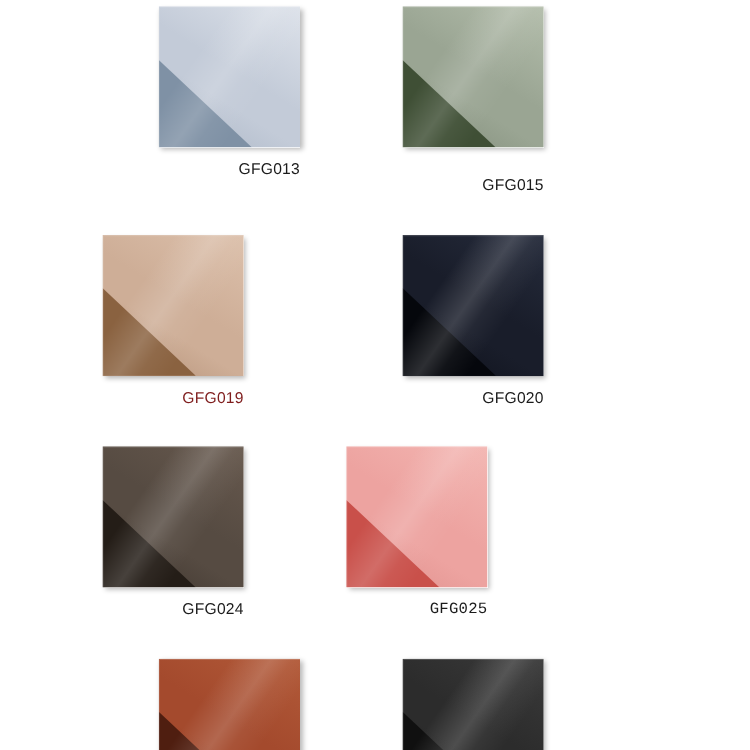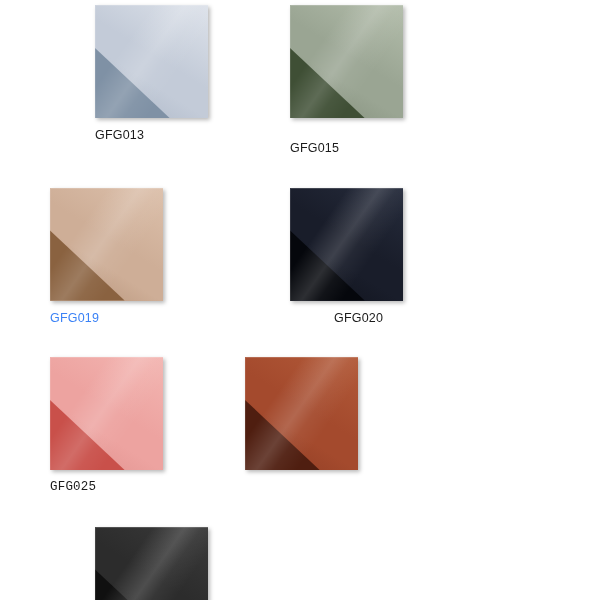--- a/index.html
+++ b/index.html
@@ -26,21 +26,21 @@
     flex-wrap: wrap;
     align-content: flex-start;
   }
 
   .swatch-cell {
     width: 145px;
     margin-left: 50px;
     margin-bottom: 33px;
     display: flex;
     flex-direction: column;
-    align-items: flex-start;
+    align-items: flex-end;
   }
 
   
   .swatch-cell:nth-child(3n+1) { margin-left: 95px; }
 
   .swatch-chip {
     position: relative;
     width: 113px;
     height: 113px;
     overflow: hidden;
@@ -110,30 +110,39 @@
       </div>
       <div class="swatch-label" style="color: rgb(27, 27, 27); margin-top: 24px;">GFG015</div>
     </div>
     <div class="swatch-cell">
       <div class="swatch-chip">
         <div class="chip-base" style="background: linear-gradient(212deg, rgb(220, 192, 171) 0%, rgb(206, 174, 151) 46%, rgb(206, 174, 151) 62%, rgb(176, 141, 115) 100%);"></div>
         <div class="chip-wedge" style="background: rgb(138, 98, 64); clip-path: polygon(0% 38%, 0% 100%, 66% 100%);"></div>
         <div class="chip-gloss" style="background: linear-gradient(125deg, rgba(255, 255, 255, 0) 30%, rgba(255, 255, 255, 0.16) 47%, rgba(255, 255, 255, 0.05) 56%, rgba(255, 255, 255, 0) 68%);"></div>
         <div class="chip-edge"></div>
       </div>
-      <div class="swatch-label" style="color: #3b82f6;">GFG019</div>
+      <div class="swatch-label" style="color: #7f1d1d;">GFG019</div>
     </div>
     <div class="swatch-cell">
       <div class="swatch-chip">
         <div class="chip-base" style="background: linear-gradient(212deg, rgb(38, 44, 60) 0%, rgb(25, 29, 42) 46%, rgb(25, 29, 42) 62%, rgb(13, 16, 25) 100%);"></div>
         <div class="chip-wedge" style="background: rgb(5, 7, 12); clip-path: polygon(0% 38%, 0% 100%, 66% 100%);"></div>
         <div class="chip-gloss" style="background: linear-gradient(125deg, rgba(255, 255, 255, 0) 30%, rgba(255, 255, 255, 0.16) 47%, rgba(255, 255, 255, 0.05) 56%, rgba(255, 255, 255, 0) 68%);"></div>
         <div class="chip-edge"></div>
       </div>
       <div class="swatch-label" style="color: rgb(27, 27, 27); margin-left: 44px;">GFG020</div>
+    </div>
+    <div class="swatch-cell">
+      <div class="swatch-chip">
+        <div class="chip-base" style="background: linear-gradient(212deg, rgb(103, 89, 78) 0%, rgb(86, 75, 66) 46%, rgb(86, 75, 66) 62%, rgb(60, 51, 44) 100%);"></div>
+        <div class="chip-wedge" style="background: rgb(36, 29, 23); clip-path: polygon(0% 38%, 0% 100%, 66% 100%);"></div>
+        <div class="chip-gloss" style="background: linear-gradient(125deg, rgba(255, 255, 255, 0) 30%, rgba(255, 255, 255, 0.16) 47%, rgba(255, 255, 255, 0.05) 56%, rgba(255, 255, 255, 0) 68%);"></div>
+        <div class="chip-edge"></div>
+      </div>
+      <div class="swatch-label" style="color: rgb(27, 27, 27);">GFG024</div>
     </div>
     <div class="swatch-cell">
       <div class="swatch-chip">
         <div class="chip-base" style="background: linear-gradient(212deg, rgb(243, 182, 178) 0%, rgb(237, 163, 160) 46%, rgb(237, 163, 160) 62%, rgb(221, 141, 138) 100%);"></div>
         <div class="chip-wedge" style="background: rgb(201, 80, 74); clip-path: polygon(0% 38%, 0% 100%, 66% 100%);"></div>
         <div class="chip-gloss" style="background: linear-gradient(125deg, rgba(255, 255, 255, 0) 30%, rgba(255, 255, 255, 0.16) 47%, rgba(255, 255, 255, 0.05) 56%, rgba(255, 255, 255, 0) 68%);"></div>
         <div class="chip-edge"></div>
       </div>
       <div class="swatch-label" style="color: rgb(27, 27, 27); font-family: Liberation Mono, monospace;">GFG025</div>
     </div>

